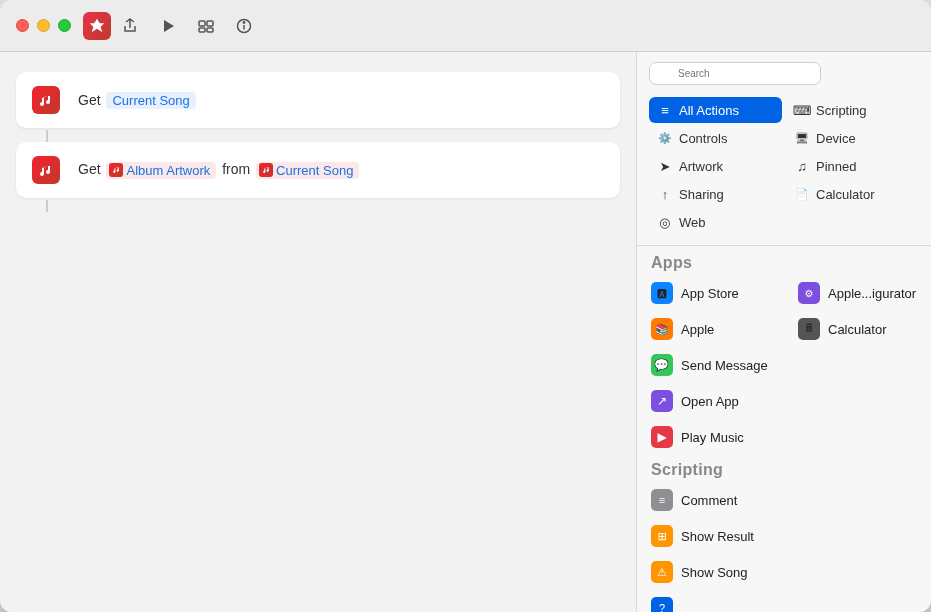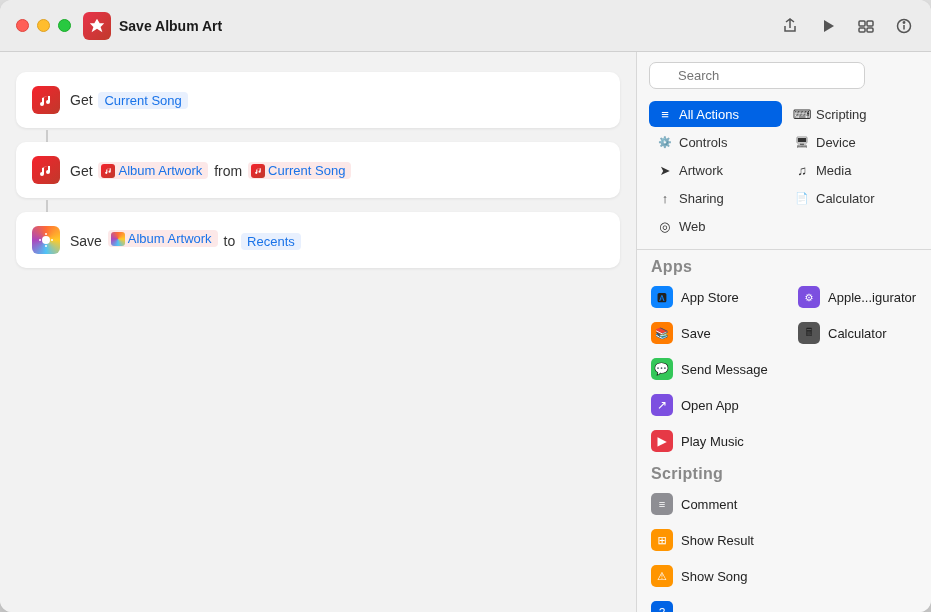--- a/index.html
+++ b/index.html
@@ -111,34 +111,35 @@
       align-items: center;
       justify-content: center;
       flex-shrink: 0;
     }
     .step-icon-music {
       background: linear-gradient(135deg, #f5222d, #c0392b);
     }
     .step-text {
       font-size: 14px;
       color: #333;
+      margin-left: 8px;
     }
     .step-text .token {
       display: inline-block;
       background: #e8f0fe;
       color: #1a73e8;
       border-radius: 4px;
       padding: 1px 6px;
       font-size: 13px;
       font-weight: 500;
       margin: 0 2px;
     }
     .step-text .token-icon {
       display: inline-flex;
-      align-items: flex-end;
+      align-items: flex-start;
       gap: 3px;
       background: #fce8e8;
       color: #1a73e8;
       border-radius: 4px;
       padding: 1px 6px 1px 3px;
       font-size: 13px;
       font-weight: 500;
       margin: 0 2px;
     }
     .token-icon-badge {
@@ -179,21 +180,21 @@
       align-items: center;
       gap: 6px;
       background: #f7f7f7;
     }
     .search-input {
       flex: 1;
       background: white;
       border: 1px solid #d0d0d0;
       border-radius: 7px;
       padding: 5px 10px 5px 28px;
-      font-size: 13px;
+      font-size: 10px;
       color: #999;
       outline: none;
       position: relative;
     }
     .search-wrapper {
       position: relative;
       flex: 1;
     }
     .search-icon-wrap {
       position: absolute;
@@ -286,21 +287,20 @@
     <div class="traffic-lights">
       <div class="traffic-light tl-close"></div>
       <div class="traffic-light tl-minimize"></div>
       <div class="traffic-light tl-maximize"></div>
     </div>
     <div class="app-icon">
       <svg viewBox="0 0 20 20" fill="white">
         <path d="M10 2 L13 7 L18 7 L14 11 L16 17 L10 13 L4 17 L6 11 L2 7 L7 7 Z"></path>
       </svg>
     </div>
-    <span class="window-title">Save Album Art</span>
     <div class="titlebar-actions">
       <div class="titlebar-btn">
         <svg width="16" height="16" viewBox="0 0 16 16" fill="none" stroke="#555" stroke-width="1.5">
           <path d="M8 1 L8 10 M4 4 L8 1 L12 4 M3 8 L3 13 L13 13 L13 8"></path>
         </svg>
       </div>
       <div class="titlebar-btn">
         <svg width="14" height="14" viewBox="0 0 14 14" fill="#555">
           <polygon points="3,1 13,7 3,13"></polygon>
         </svg>
@@ -363,39 +363,20 @@
                 <path d="M12 2 L12 10 Q12 12 10 12 Q8 12 8 10 Q8 8 10 8 L10 4 L12 4 M10 4 L6 5 L6 12 Q6 14 4 14 Q2 14 2 12 Q2 10 4 10 L4 6 Z"></path>
               </svg>
             </span>
             Current Song
           </span>
         </div>
       </div>
 
       <div class="connector"></div>
 
-      <div class="step-card">
-        <div class="step-icon" style="background: conic-gradient(from 0deg, #ff6b35, #ffca28, #4fc3f7, #ab47bc, #ff6b35); border-radius:6px;">
-          <svg width="16" height="16" viewBox="0 0 16 16" fill="white">
-            <circle cx="8" cy="8" r="4"></circle>
-            <line x1="8" y1="1" x2="8" y2="3" stroke="white" stroke-width="1.5"></line>
-            <line x1="8" y1="13" x2="8" y2="15" stroke="white" stroke-width="1.5"></line>
-            <line x1="1" y1="8" x2="3" y2="8" stroke="white" stroke-width="1.5"></line>
-            <line x1="13" y1="8" x2="15" y2="8" stroke="white" stroke-width="1.5"></line>
-          </svg>
-        </div>
-        <div class="step-text">
-          Save
-          <span class="token-icon">
-            <span class="token-icon-badge token-photos-badge" style="width:14px;height:14px;border-radius:3px;display:inline-flex;"></span>
-            Album Artwork
-          </span>
-          to <span class="token">Recents</span>
-        </div>
-      </div>
     </div>
 
     <div class="sidebar">
 
       <div class="search-bar">
         <div class="search-wrapper">
           <span class="search-icon-wrap">🔍</span>
           <input class="search-input" type="text" placeholder="Search" style="">
         </div>
       </div>
@@ -416,21 +397,21 @@
         <div class="cat-item">
           <span class="cat-icon" style="font-size:11px;">🖥</span>
           <span>Device</span>
         </div>
         <div class="cat-item">
           <span class="cat-icon">➤</span>
           <span>Artwork</span>
         </div>
         <div class="cat-item">
           <span class="cat-icon">♫</span>
-          <span>Media</span>
+          <span>Pinned</span>
         </div>
         <div class="cat-item">
           <span class="cat-icon">↑</span>
           <span>Sharing</span>
         </div>
         <div class="cat-item">
           <span class="cat-icon" style="font-size:11px;">📄</span>
           <span>Calculator</span>
         </div>
         <div class="cat-item">
@@ -449,21 +430,21 @@
           <div class="action-item">
             <div class="action-icon ai-appstore" style="font-size:11px;">🅰</div>
             <span>App Store</span>
           </div>
           <div class="action-item">
             <div class="action-icon ai-configurator" style="background:#7c4fe0;color:white;font-size:10px;">⚙</div>
             <span>Apple...igurator</span>
           </div>
           <div class="action-item">
             <div class="action-icon ai-books" style="font-size:11px;">📚</div>
-            <span>Save</span>
+            <span>Apple</span>
           </div>
           <div class="action-item">
             <div class="action-icon ai-calculator" style="font-size:11px;">🖩</div>
             <span>Calculator</span>
           </div>
         </div>
 
 
         <div class="action-item">
           <div class="action-icon ai-green" style="color:white;font-size:12px;">💬</div>

